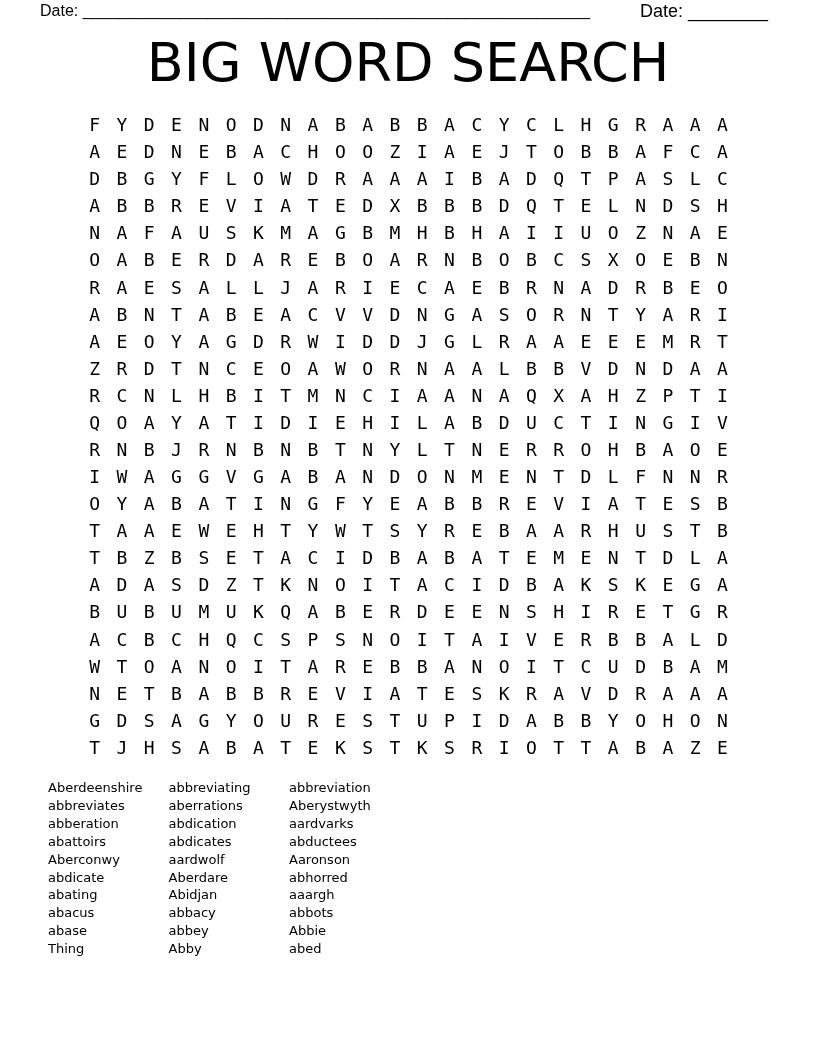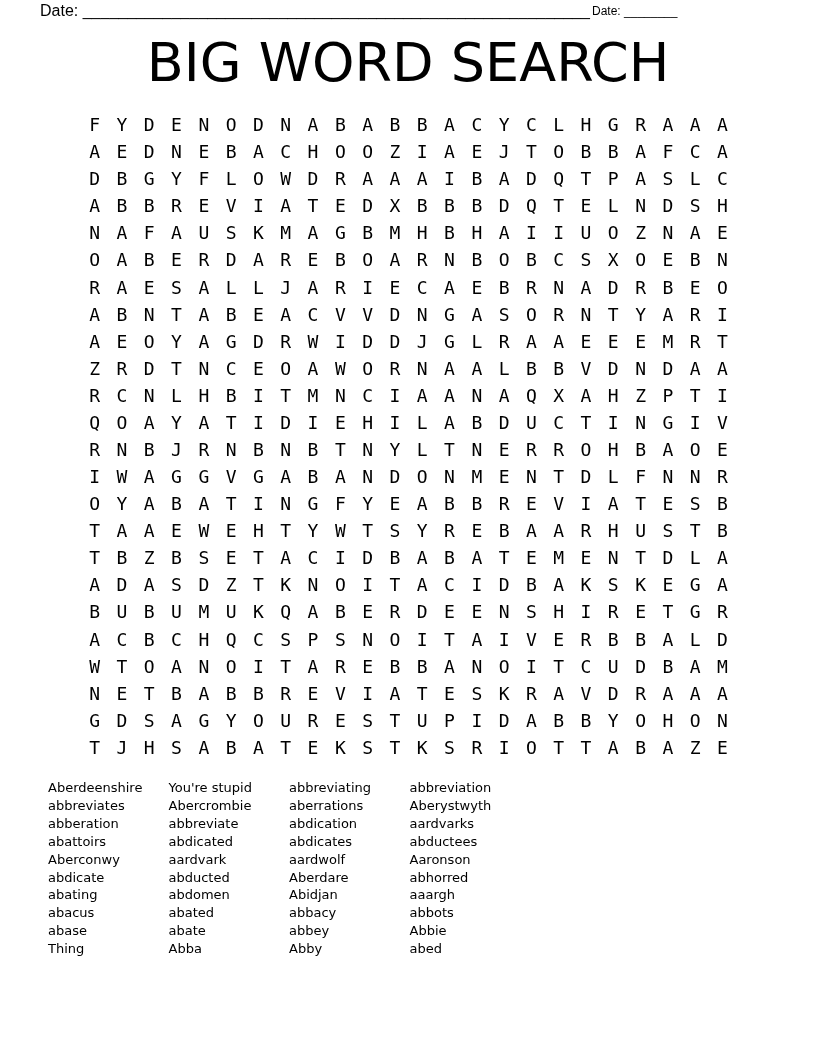--- a/index.html
+++ b/index.html
@@ -10,22 +10,22 @@
     color: #000000;
     font-family: "Liberation Sans", sans-serif;
     overflow: hidden;
   }
   .header-name {
     position: absolute; left: 40px; top: 0px;
     font-size: 16px; line-height: 22px;
     white-space: nowrap;
   }
   .header-date {
-    position: absolute; left: 592px; top: 0px;
-    font-size: 12px; line-height: 22px;
+    position: absolute; left: 640px; top: 0px;
+    font-size: 18px; line-height: 22px;
     white-space: nowrap;
   }
   .fill-line { letter-spacing: 0; margin-top: 38px; }
   .page-title {
     position: absolute; left: 0; right: 0; top: 33px;
     text-align: center;
     font-family: "DejaVu Sans", sans-serif;
     font-size: 54px; line-height: 60px;
     font-weight: 400;
     white-space: nowrap;
@@ -646,32 +646,20 @@
       <div class="word">abberation</div>
       <div class="word">abattoirs</div>
       <div class="word">Aberconwy</div>
       <div class="word">abdicate</div>
       <div class="word">abating</div>
       <div class="word">abacus</div>
       <div class="word">abase</div>
       <div class="word">Thing</div>
     </div>
     <div class="word-col">
-      <div class="word">You're stupid</div>
-      <div class="word">Abercrombie</div>
-      <div class="word">abbreviate</div>
-      <div class="word">abdicated</div>
-      <div class="word">aardvark</div>
-      <div class="word">abducted</div>
-      <div class="word">abdomen</div>
-      <div class="word">abated</div>
-      <div class="word">abate</div>
-      <div class="word">Abba</div>
-    </div>
-    <div class="word-col">
       <div class="word">abbreviating</div>
       <div class="word">aberrations</div>
       <div class="word">abdication</div>
       <div class="word">abdicates</div>
       <div class="word">aardwolf</div>
       <div class="word">Aberdare</div>
       <div class="word">Abidjan</div>
       <div class="word">abbacy</div>
       <div class="word">abbey</div>
       <div class="word">Abby</div>

